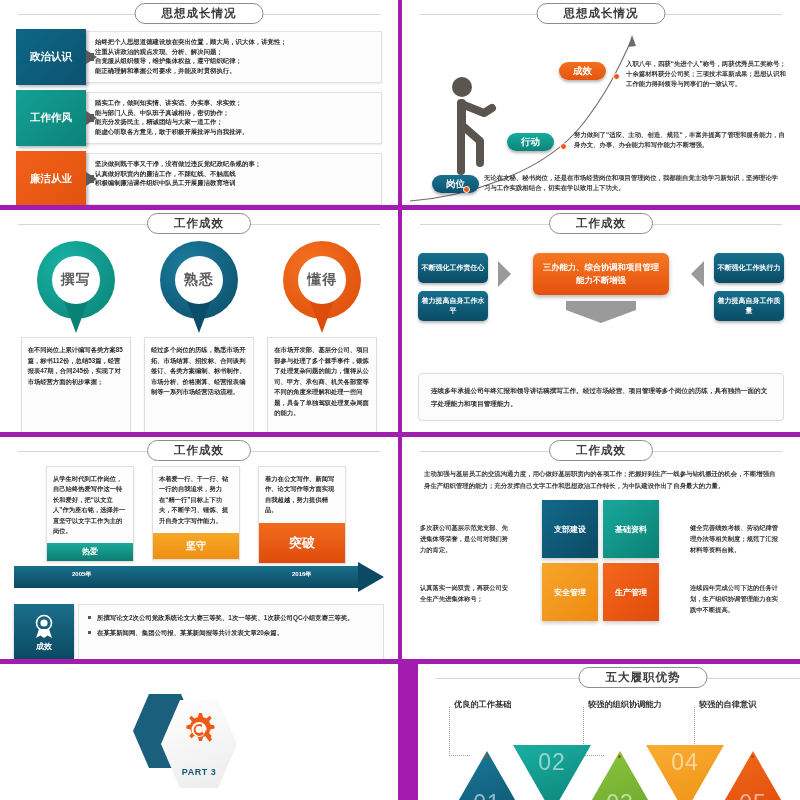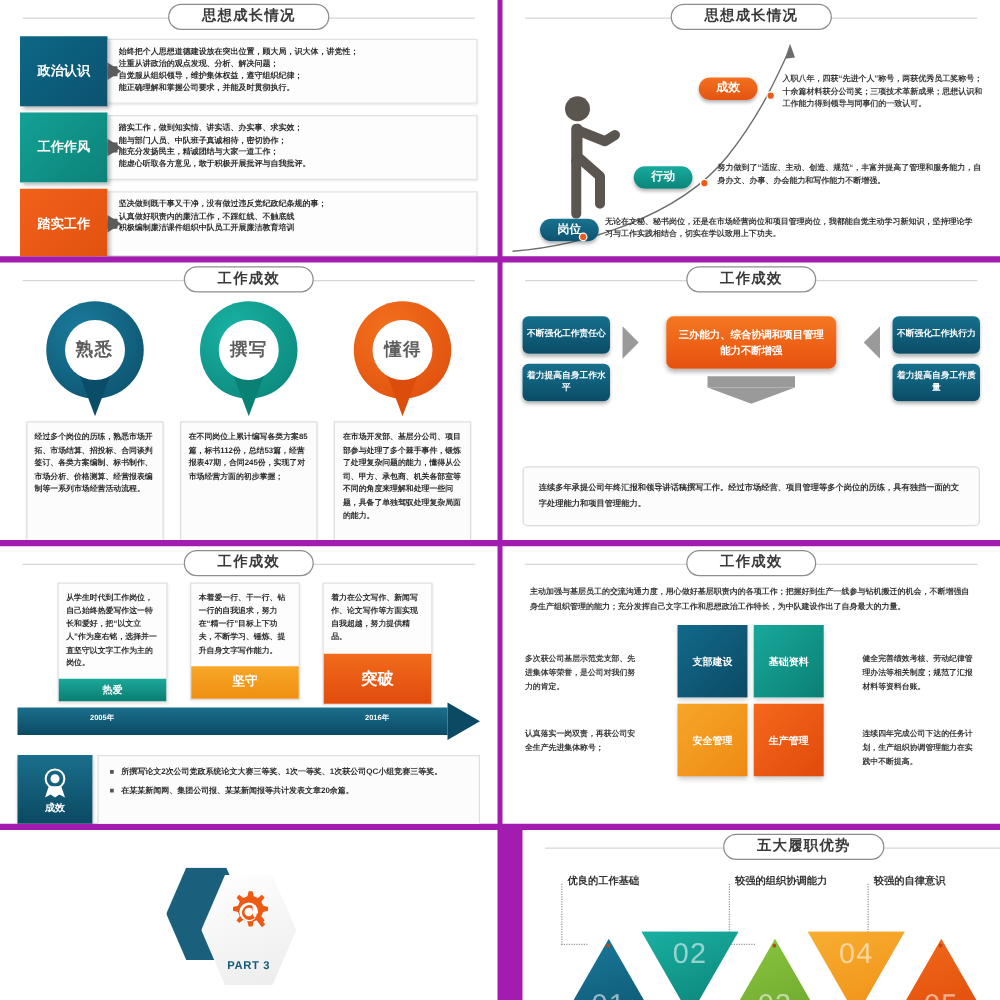--- a/index.html
+++ b/index.html
@@ -190,21 +190,21 @@
           <div class="s1list">
             <div class="s1li">踏实工作，做到知实情、讲实话、办实事、求实效；</div>
             <div class="s1li">能与部门人员、中队班子真诚相待，密切协作；</div>
             <div class="s1li">能充分发扬民主，精诚团结与大家一道工作；</div>
             <div class="s1li">能虚心听取各方意见，敢于积极开展批评与自我批评。</div>
           </div>
         </div>
       </div>
 
       <div class="s1row">
-        <div class="s1tag c3">踏实工作</div>
+        <div class="s1tag c3">廉洁从业</div>
         <div class="s1arrow"></div>
         <div class="s1card">
           <div class="s1list">
             <div class="s1li">坚决做到既干事又干净，没有做过违反党纪政纪条规的事；</div>
             <div class="s1li">认真做好职责内的廉洁工作，不踩红线、不触底线</div>
             <div class="s1li">积极编制廉洁课件组织中队员工开展廉洁教育培训</div>
           </div>
         </div>
       </div>
 
@@ -246,38 +246,38 @@
 
   <div class="slide" id="s3">
     <div class="titlebar">
       <div class="rule"></div>
       <div class="pill">工作成效</div>
     </div>
     <div class="pins">
 
       <div class="pincol">
         <div class="pin">
+          <div class="pintip c2"></div>
+          <div class="pinhead c2"></div>
+          <div class="pinhole">
+            <span>撰写</span>
+          </div>
+        </div>
+        <div class="pinbox">在不同岗位上累计编写各类方案85篇，标书112份，总结53篇，经营报表47期，合同245份，实现了对市场经营方面的初步掌握；</div>
+      </div>
+
+      <div class="pincol">
+        <div class="pin">
           <div class="pintip c1"></div>
           <div class="pinhead c1"></div>
           <div class="pinhole">
             <span>熟悉</span>
           </div>
         </div>
         <div class="pinbox">经过多个岗位的历练，熟悉市场开拓、市场结算、招投标、合同谈判签订、各类方案编制、标书制作、市场分析、价格测算、经营报表编制等一系列市场经营活动流程。</div>
-      </div>
-
-      <div class="pincol">
-        <div class="pin">
-          <div class="pintip c2"></div>
-          <div class="pinhead c2"></div>
-          <div class="pinhole">
-            <span>撰写</span>
-          </div>
-        </div>
-        <div class="pinbox">在不同岗位上累计编写各类方案85篇，标书112份，总结53篇，经营报表47期，合同245份，实现了对市场经营方面的初步掌握；</div>
       </div>
 
       <div class="pincol">
         <div class="pin">
           <div class="pintip c3"></div>
           <div class="pinhead c3"></div>
           <div class="pinhole">
             <span>懂得</span>
           </div>
         </div>

